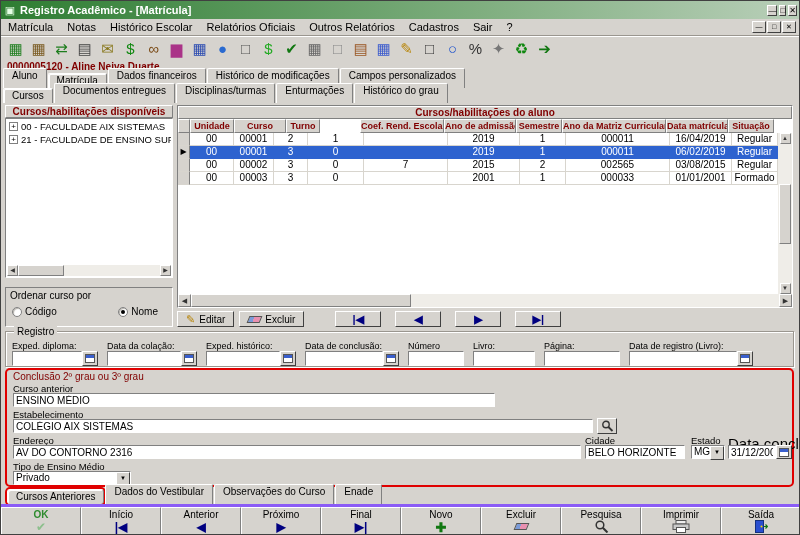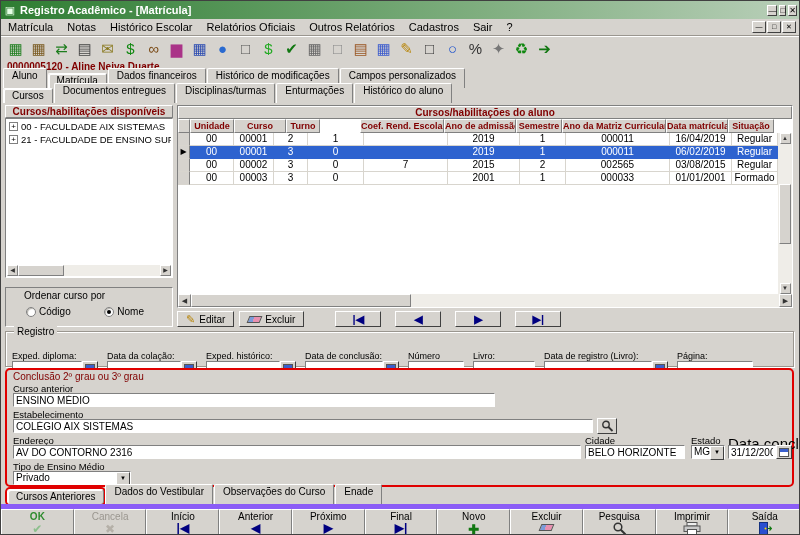--- a/index.html
+++ b/index.html
@@ -36,21 +36,21 @@
   .panel-title{height:13px;line-height:12px;text-align:center;color:#800000;font-weight:bold;font-size:10px;background:#d6d3ce;border:1px solid;border-color:#fff #808080 #808080 #fff;overflow:hidden;white-space:nowrap}
 
   
   .leftpanel{position:absolute;left:4px;top:104px;width:168px;height:222px}
   .treebox{position:absolute;left:0;top:13px;width:168px;height:160px;background:#fff;border:1px solid;border-color:#808080 #fff #fff #808080;padding:1px;overflow:hidden}
   .treeitem{display:flex;align-items:center;height:13px;font-size:9.5px;white-space:nowrap;overflow:hidden}
   .expbox{flex:0 0 9px;width:9px;height:9px;border:1px solid #808080;line-height:7px;font-size:8px;text-align:center;margin:0 3px 0 2px;background:#fff}
   .tree-hscroll{position:absolute;left:1px;right:1px;bottom:1px;height:11px;background:#efede8;display:flex}
   .sbtn{flex:0 0 11px;width:11px;height:11px;background:#d6d3ce;border:1px solid;border-color:#fff #808080 #808080 #fff;font-size:6px;line-height:9px;text-align:center;color:#333}
   .sthumb{width:46px;background:#d6d3ce;border:1px solid;border-color:#fff #808080 #808080 #fff}
-  .orderbox{position:absolute;left:0;top:182px;width:168px;height:40px;border:1px solid;border-color:#808080 #fff #fff #808080;padding:2px 18px;background:#d6d3ce}
+  .orderbox{position:absolute;left:0;top:182px;width:168px;height:40px;border:1px solid;border-color:#808080 #fff #fff #808080;padding:2px 4px;background:#d6d3ce}
   .order-label{font-size:10px;height:12px}
   .radios{display:flex;justify-content:space-between;padding:4px 10px 0 2px}
   .radiowrap{display:flex;align-items:center;gap:3px;font-size:10px}
   .radio{width:10px;height:10px;border-radius:50%;border:1px solid #808080;background:#fff;box-shadow:inset 1px 1px 1px #b5b2ac;position:relative}
   .radio.sel::after{content:"";position:absolute;left:2px;top:2px;width:4px;height:4px;border-radius:50%;background:#000}
 
   
   .gridpanel{position:absolute;left:176px;top:104px;width:616px;height:203px;border:1px solid;border-color:#808080 #fff #fff #808080;background:#fff}
   .grid-header{display:flex;height:14px}
   .ghc{height:14px;line-height:13px;text-align:center;font-size:9px;font-weight:bold;color:#800000;background:#d6d3ce;border:1px solid;border-color:#fff #808080 #808080 #fff;overflow:hidden;white-space:nowrap}
@@ -70,21 +70,21 @@
   .grid-actions{position:absolute;left:176px;top:310px;width:620px;height:16px;display:flex;align-items:center}
   .actbtn{height:16px;padding:0 8px;background:#d6d3ce;border:1px solid;border-color:#fff #404040 #404040 #fff;font-size:10px;display:flex;align-items:center;gap:4px;margin-right:5px;white-space:nowrap}
   .navbtn{width:46px;justify-content:center;color:#000080;font-weight:bold;font-size:11px;margin-right:14px}
   .navspacer{width:26px}
   .pencil{color:#b8860b;font-size:11px}
   .eraser{display:inline-block;width:13px;height:7px;background:linear-gradient(90deg,#7b9bd8 40%,#e890b0 40%);border:1px solid #555;transform:skewX(-22deg)}
 
   
   .registro{position:absolute;left:4px;top:330px;width:789px;height:36px;border:1px solid #9a968f;box-shadow:inset 1px 1px 0 #fff,1px 1px 0 #fff}
   .reg-legend{position:absolute;top:-6px;left:8px;background:#d6d3ce;padding:0 3px;font-size:10px}
-  .reg-fields{display:flex;gap:9px;padding:19px 0 0 6px}
+  .reg-fields{display:flex;gap:9px;padding:9px 0 0 6px}
   .flabel{font-size:9px;height:10px;white-space:nowrap;overflow:hidden}
   .frow{display:flex;height:15px}
   .tinput{flex:1;min-width:0;height:15px;border:1px solid;border-color:#808080 #fff #fff #808080;background:#fff;font-size:10px;font-family:inherit;padding:0 2px}
   .calbtn{flex:0 0 16px;width:16px;height:15px;background:#d6d3ce;border:1px solid;border-color:#fff #404040 #404040 #fff;display:flex;align-items:center;justify-content:center}
   .calico{display:inline-block;width:10px;height:9px;background:#fff;border:1px solid #555;position:relative}
   .calico::before{content:"";position:absolute;left:0;right:0;top:0;height:3px;background:#3a5fcd}
 
   
   .redbox{position:absolute;left:4px;top:367px;width:789px;height:119px;border:2px solid #e00000;border-radius:5px;background:#d6d3ce}
   .red-title{position:absolute;left:6px;top:1px;color:#800000;font-size:10px}
@@ -92,21 +92,21 @@
   .cinput{position:absolute;height:14px;border:1px solid;border-color:#808080 #fff #fff #808080;background:#fff;font-size:10px;font-family:inherit;padding:0 2px}
   .fselect{position:absolute;height:14px;background:#fff;border:1px solid;border-color:#808080 #fff #fff #808080;font-size:10px;line-height:12px;padding:0 14px 0 2px;white-space:nowrap}
   .fselect::after{content:"▼";position:absolute;right:0;top:0;width:12px;height:12px;background:#d6d3ce;border:1px solid;border-color:#fff #404040 #404040 #fff;font-size:6px;line-height:11px;text-align:center;color:#000}
   .magbtn{position:absolute;width:20px;height:16px;background:#d6d3ce;border:1px solid;border-color:#fff #404040 #404040 #fff;display:flex;align-items:center;justify-content:center}
 
   
   .bottom-tabs{position:absolute;left:4px;top:488px;height:15px;display:flex;align-items:flex-end}
   .bottom-tabs .tab.active{box-shadow:0 0 0 2px #e00000, inset 1px 1px 0 #fff;border-radius:3px}
 
   
-  .btnbar{position:absolute;left:0;top:503px;width:800px;height:32px;border-top:5px solid #8b5cf6;display:flex;background:#d6d3ce}
+  .btnbar{position:absolute;left:0;top:503px;width:800px;height:32px;border-top:3px solid #8b5cf6;display:flex;background:#d6d3ce}
   .bbtn{flex:1;border:1px solid;border-color:#fff #808080 #808080 #fff;display:flex;flex-direction:column;align-items:center;justify-content:space-between;padding:2px 0 2px;background:#d6d3ce}
   .blabel{font-size:10px;line-height:10px;white-space:nowrap}
   .bico{height:14px;display:flex;align-items:center;justify-content:center;font-size:12px}
   .bbtn.ok .blabel{color:#2e8b2e;font-weight:bold}
   .bbtn.ok .bico{color:#8cbf8c}
   .bbtn.cancel .blabel{color:#9a968f}
   .bbtn.cancel .bico{color:#b5b0a8}
   .nav-glyph{color:#000080;font-weight:bold;font-size:12px;line-height:12px}
   .plus-glyph{color:#117711;font-weight:bold;font-size:13px}
 </style>
@@ -177,21 +177,21 @@
       <span class="tab active">Matrícula</span>
       <span class="tab">Dados financeiros</span>
       <span class="tab">Histórico de modificações</span>
       <span class="tab">Campos personalizados</span>
     </div>
   <div class="tabs tabs2">
       <span class="tab active">Cursos</span>
       <span class="tab">Documentos entregues</span>
       <span class="tab">Disciplinas/turmas</span>
       <span class="tab">Enturmações</span>
-      <span class="tab">Histórico do aluno</span>
+      <span class="tab">Histórico do grau</span>
     </div>
 
   <div class="leftpanel">
     <div class="panel-title">Cursos/habilitações disponíveis</div>
     <div class="treebox">
       <div>
           <div class="treeitem">
             <span class="expbox">+</span>
             <span>00 - FACULDADE AIX SISTEMAS</span>
           </div>
@@ -374,33 +374,33 @@
           <div class="frow">
             <input class="tinput" type="text" readonly="" style="">
           </div>
         </div>
         <div class="fld" style="width: 62px;">
           <div class="flabel">Livro:</div>
           <div class="frow">
             <input class="tinput" type="text" readonly="" style="">
           </div>
         </div>
+        <div class="fld" style="width: 76px;">
+          <div class="flabel">Página:</div>
+          <div class="frow">
+            <input class="tinput" type="text" readonly="" style="">
+          </div>
+        </div>
         <div class="fld" style="width: 124px;">
           <div class="flabel">Data de registro (Livro):</div>
           <div class="frow">
             <input class="tinput" type="text" readonly="" style="">
             <span class="calbtn">
               <span class="calico"></span>
             </span>
-          </div>
-        </div>
-        <div class="fld" style="width: 76px;">
-          <div class="flabel">Página:</div>
-          <div class="frow">
-            <input class="tinput" type="text" readonly="" style="">
           </div>
         </div>
       </div>
   </div>
 
   <div class="redbox">
     <div class="red-title">Conclusão 2º grau ou 3º grau</div>
 
     <span class="clabel" style="left:6px;top:13px">Curso anterior</span>
     <input class="cinput" style="left: 6px; top: 23px; width: 482px;" readonly="" value="ENSINO MÉDIO">
@@ -438,24 +438,20 @@
       <span class="tab">Dados do Vestibular</span>
       <span class="tab">Observações do Curso</span>
       <span class="tab">Enade</span>
     </div>
 
   <div class="btnbar">
     <div class="bbtn ok">
       <span class="blabel">OK</span>
       <span class="bico">✔</span>
     </div>
-    <div class="bbtn cancel">
-      <span class="blabel">Cancela</span>
-      <span class="bico">✖</span>
-    </div>
     <div class="bbtn">
       <span class="blabel">Início</span>
       <span class="bico nav-glyph">|◀</span>
     </div>
     <div class="bbtn">
       <span class="blabel">Anterior</span>
       <span class="bico nav-glyph">◀</span>
     </div>
     <div class="bbtn">
       <span class="blabel">Próximo</span>

